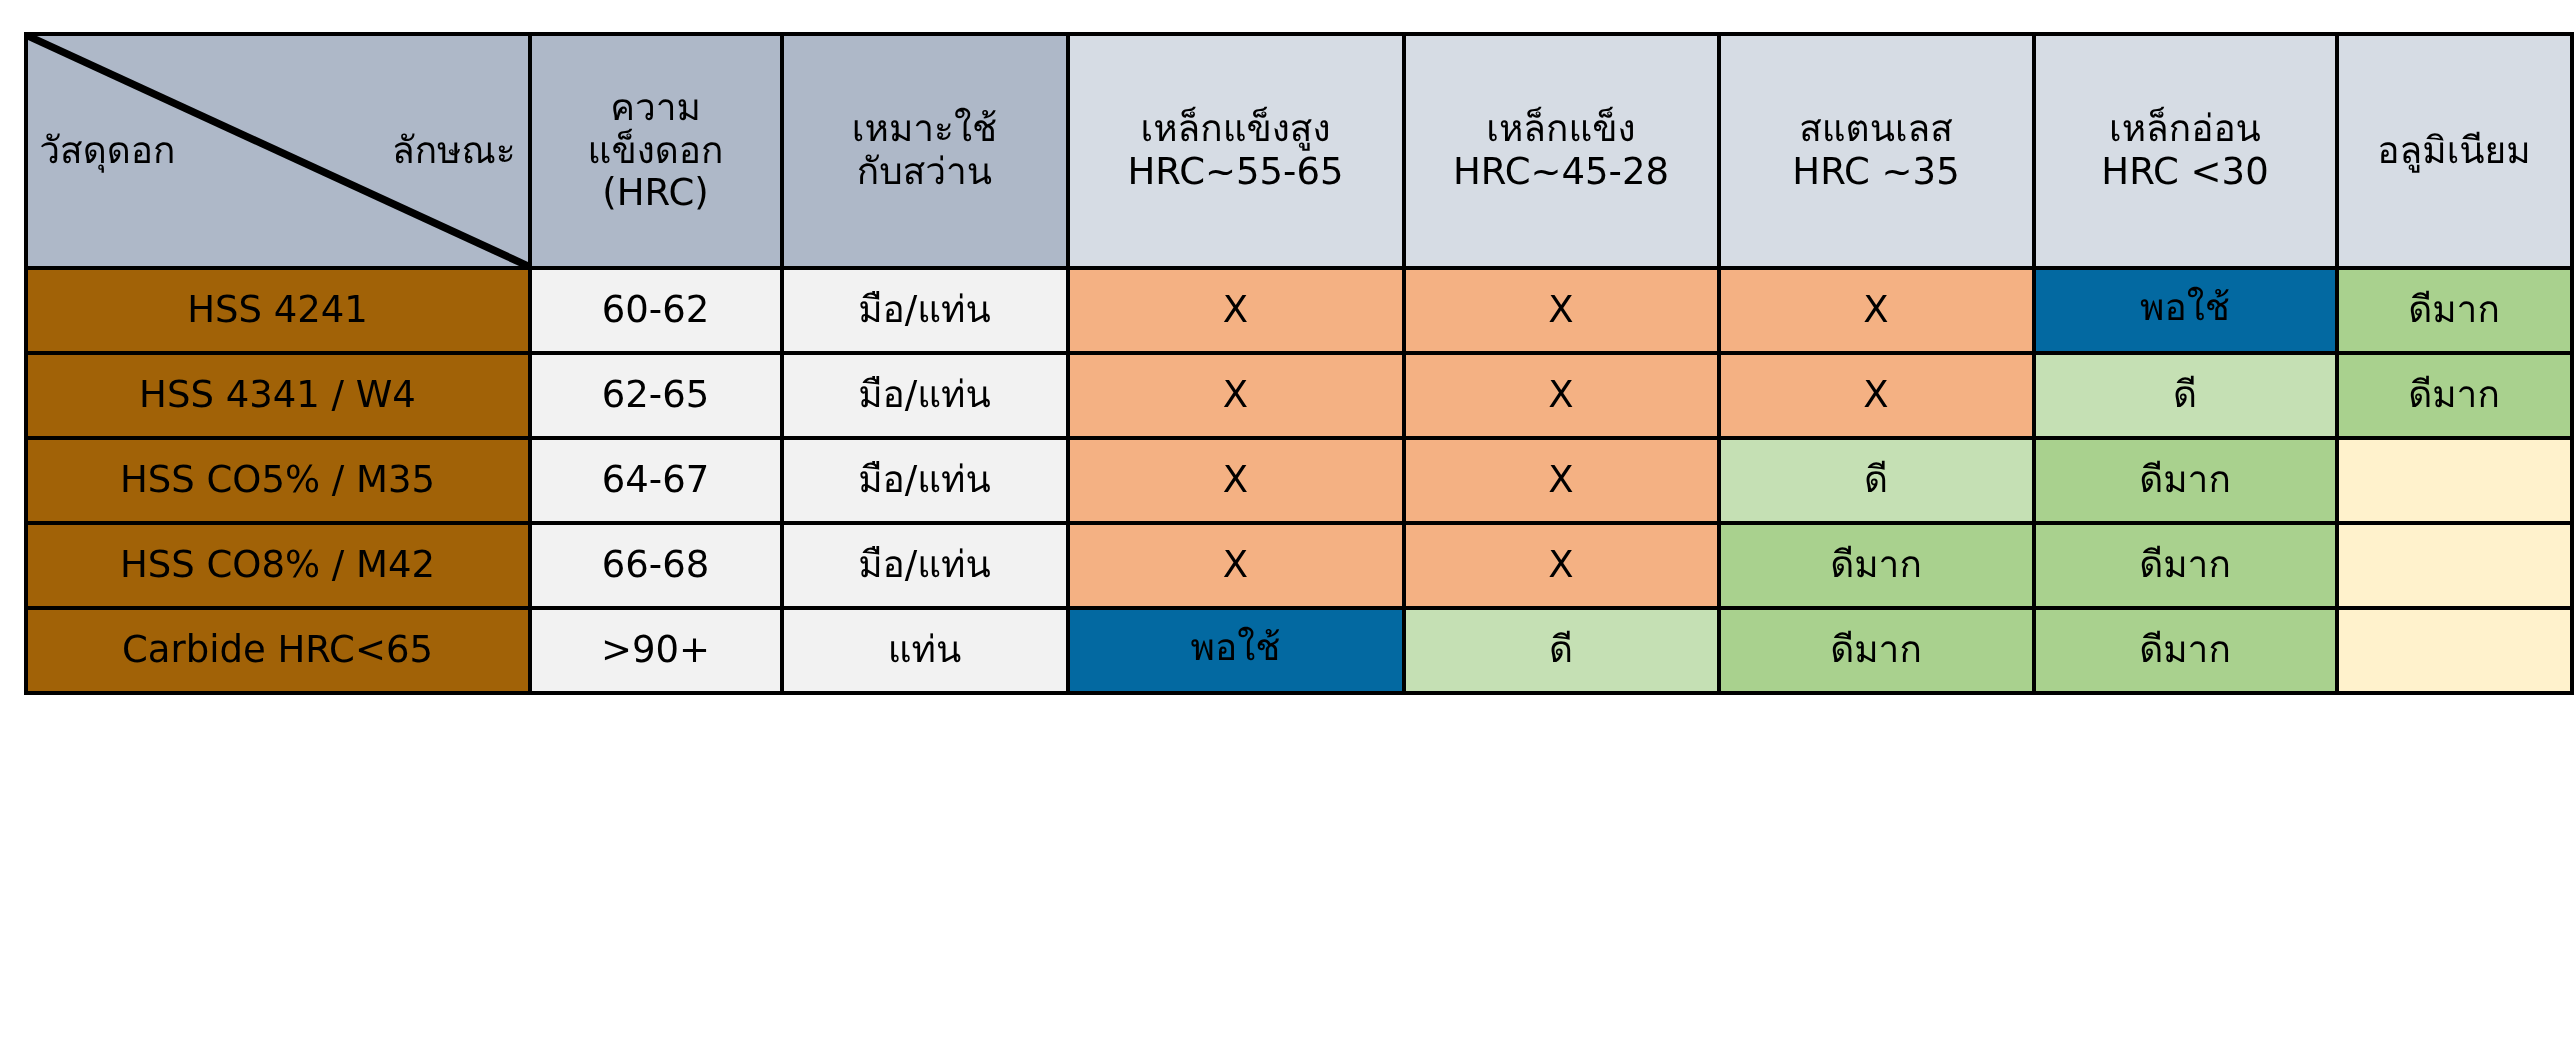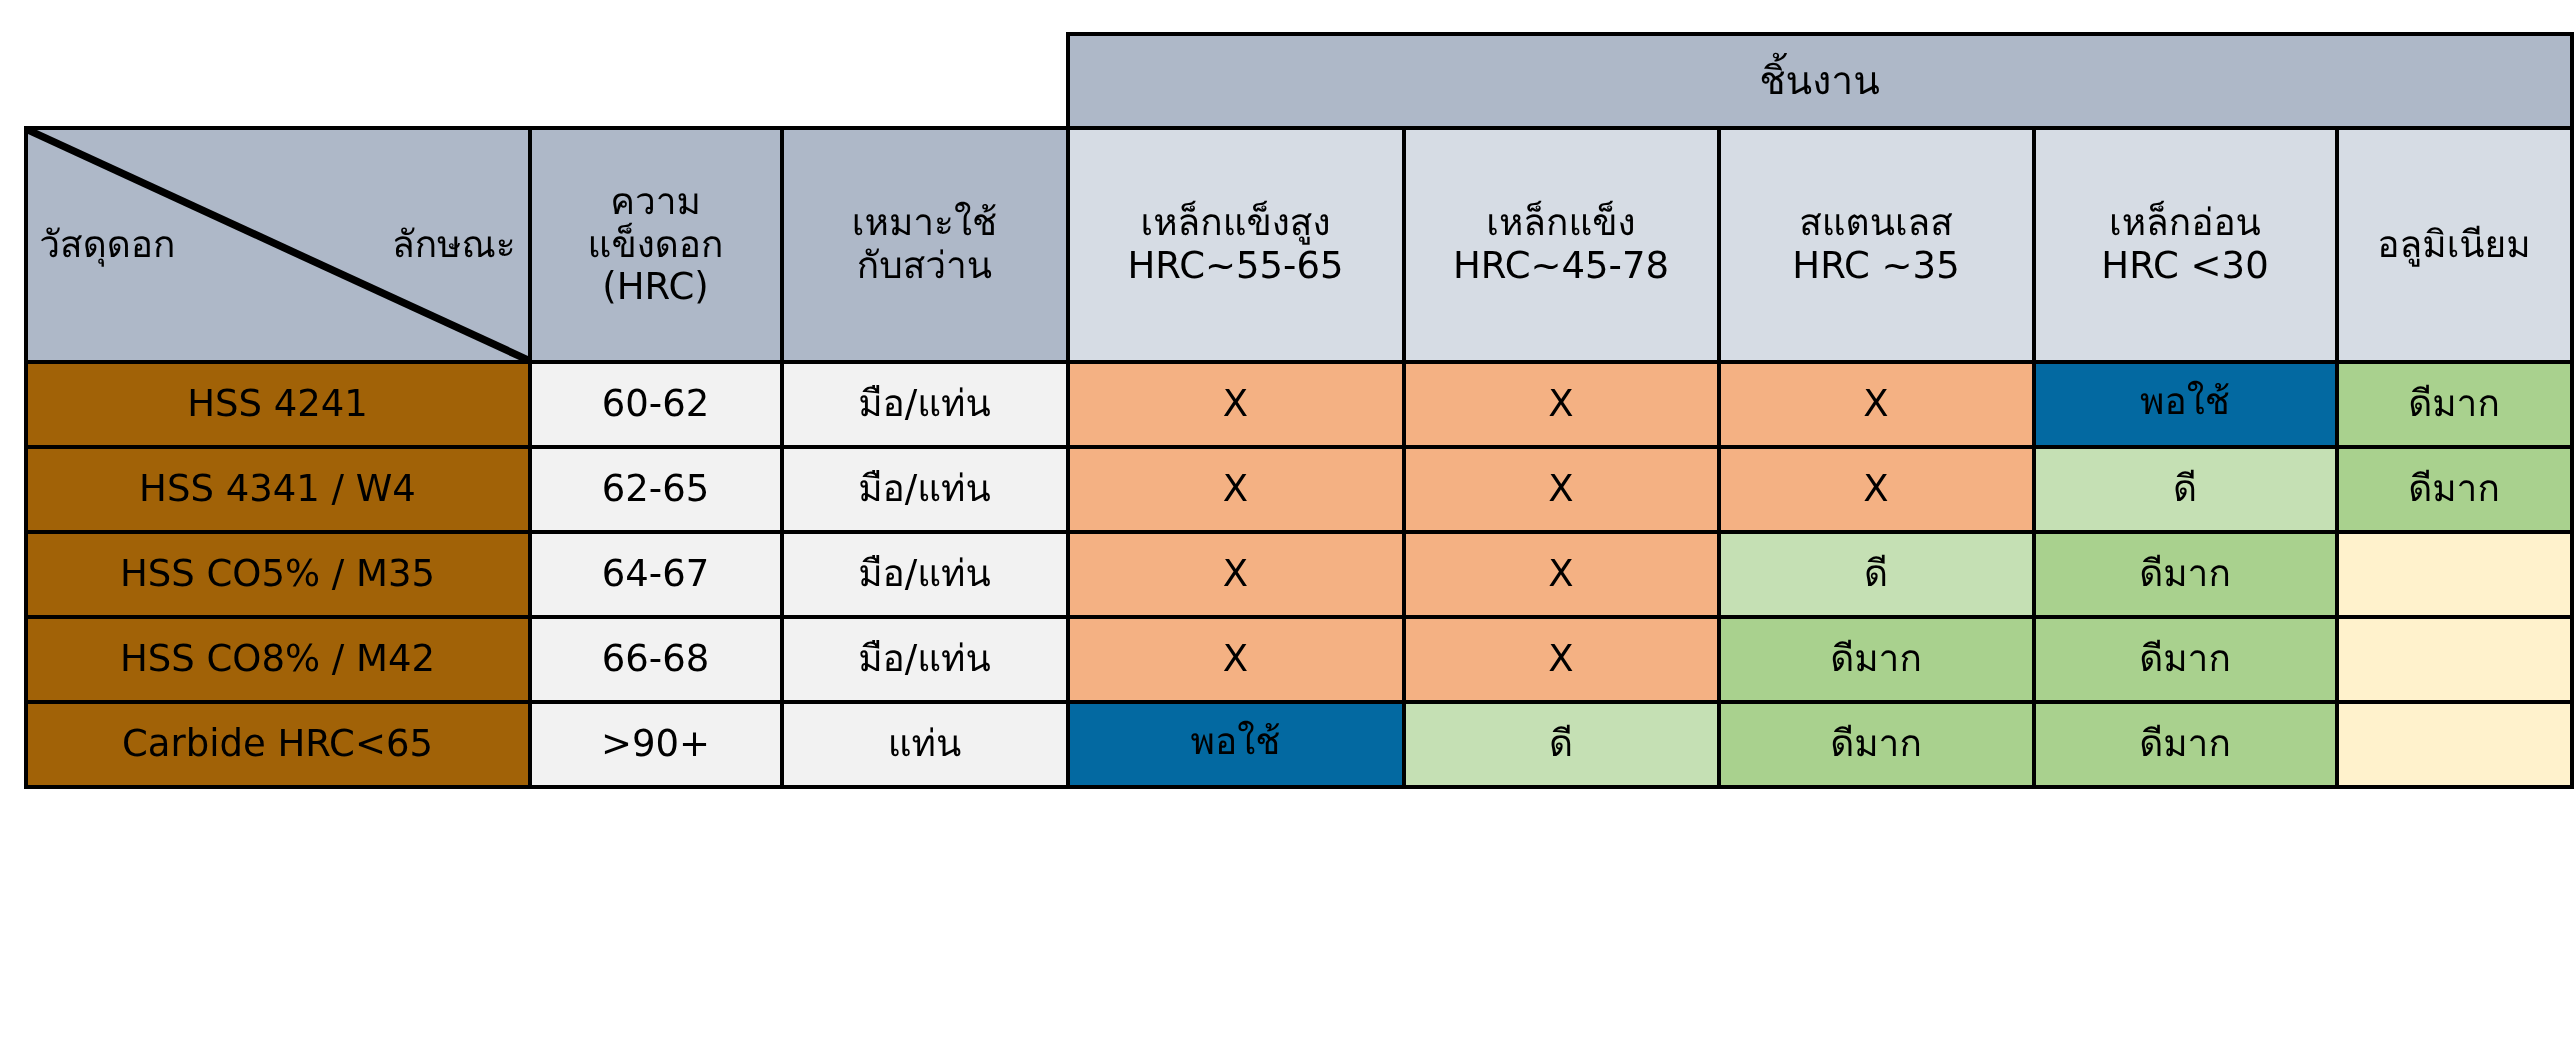--- a/index.html
+++ b/index.html
@@ -154,26 +154,20 @@
         <col class="c-hard">
         <col class="c-drill">
       <col class="c-w1">
         <col class="c-w2">
         <col class="c-w3">
         <col class="c-w4">
         <col class="c-w5">
     </colgroup>
 
     <tbody>
-        <tr class="band-row">
-      <td class="band-empty"></td>
-      <td class="band-empty"></td>
-      <td class="band-empty"></td>
-      <td class="band-title" colspan="5">ชิ้นงาน</td>
-    </tr>
 
     <tr class="head-row">
 
       <td class="corner">
         <div class="corner-inner">
           <svg viewBox="0 0 600 278" preserveAspectRatio="none">
             <line x1="0" y1="0" x2="600" y2="278" stroke="#000000" stroke-width="9"></line>
           </svg>
           <span class="corner-tr">ลักษณะ</span>
           <span class="corner-bl">วัสดุดอก</span>
@@ -191,21 +185,21 @@
         <span class="hl">กับสว่าน</span>
       </td>
 
       <td class="head-light">
         <span class="hl">เหล็กแข็งสูง</span>
         <span class="hl">HRC~55-65</span>
       </td>
 
       <td class="head-light">
         <span class="hl">เหล็กแข็ง</span>
-        <span class="hl">HRC~45-78</span>
+        <span class="hl">HRC~45-28</span>
       </td>
 
       <td class="head-light">
         <span class="hl">สแตนเลส</span>
         <span class="hl">HRC ~35</span>
       </td>
 
       <td class="head-light">
         <span class="hl">เหล็กอ่อน</span>
         <span class="hl">HRC &lt;30</span>

